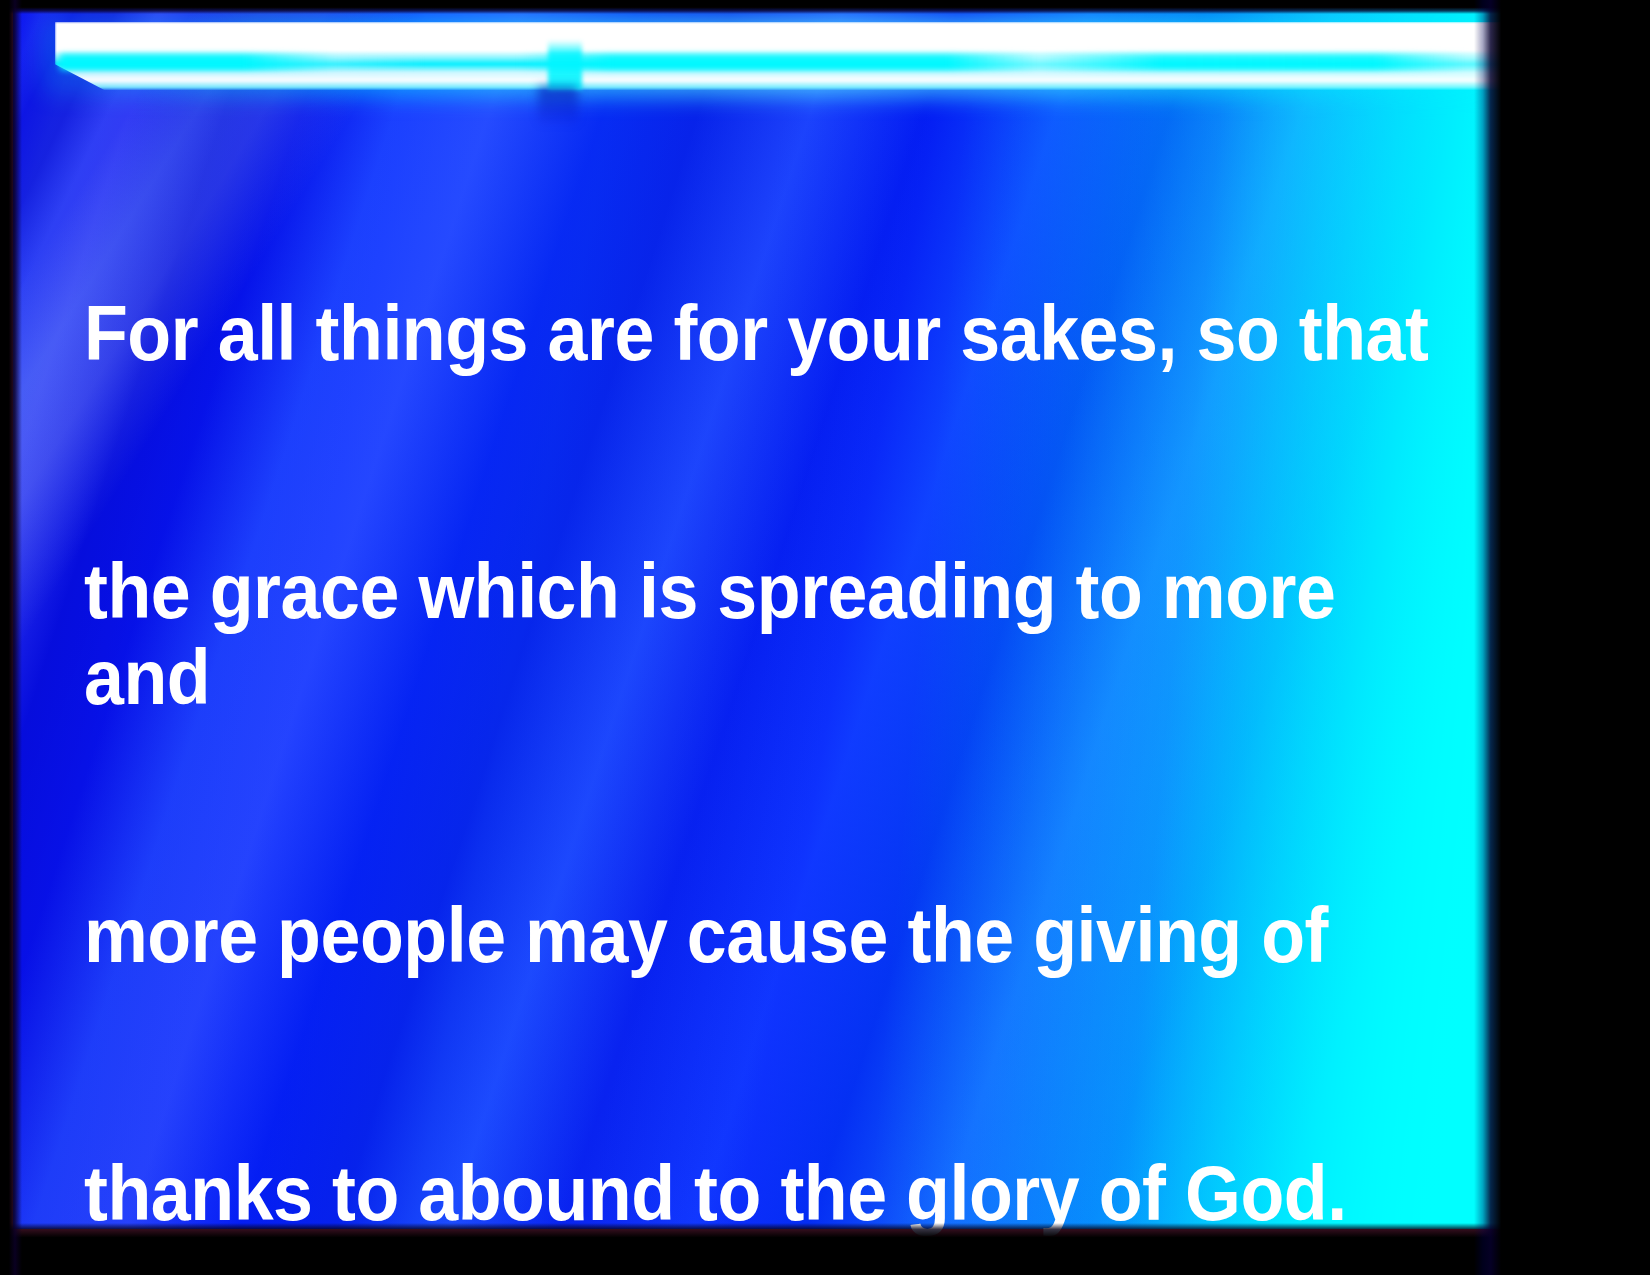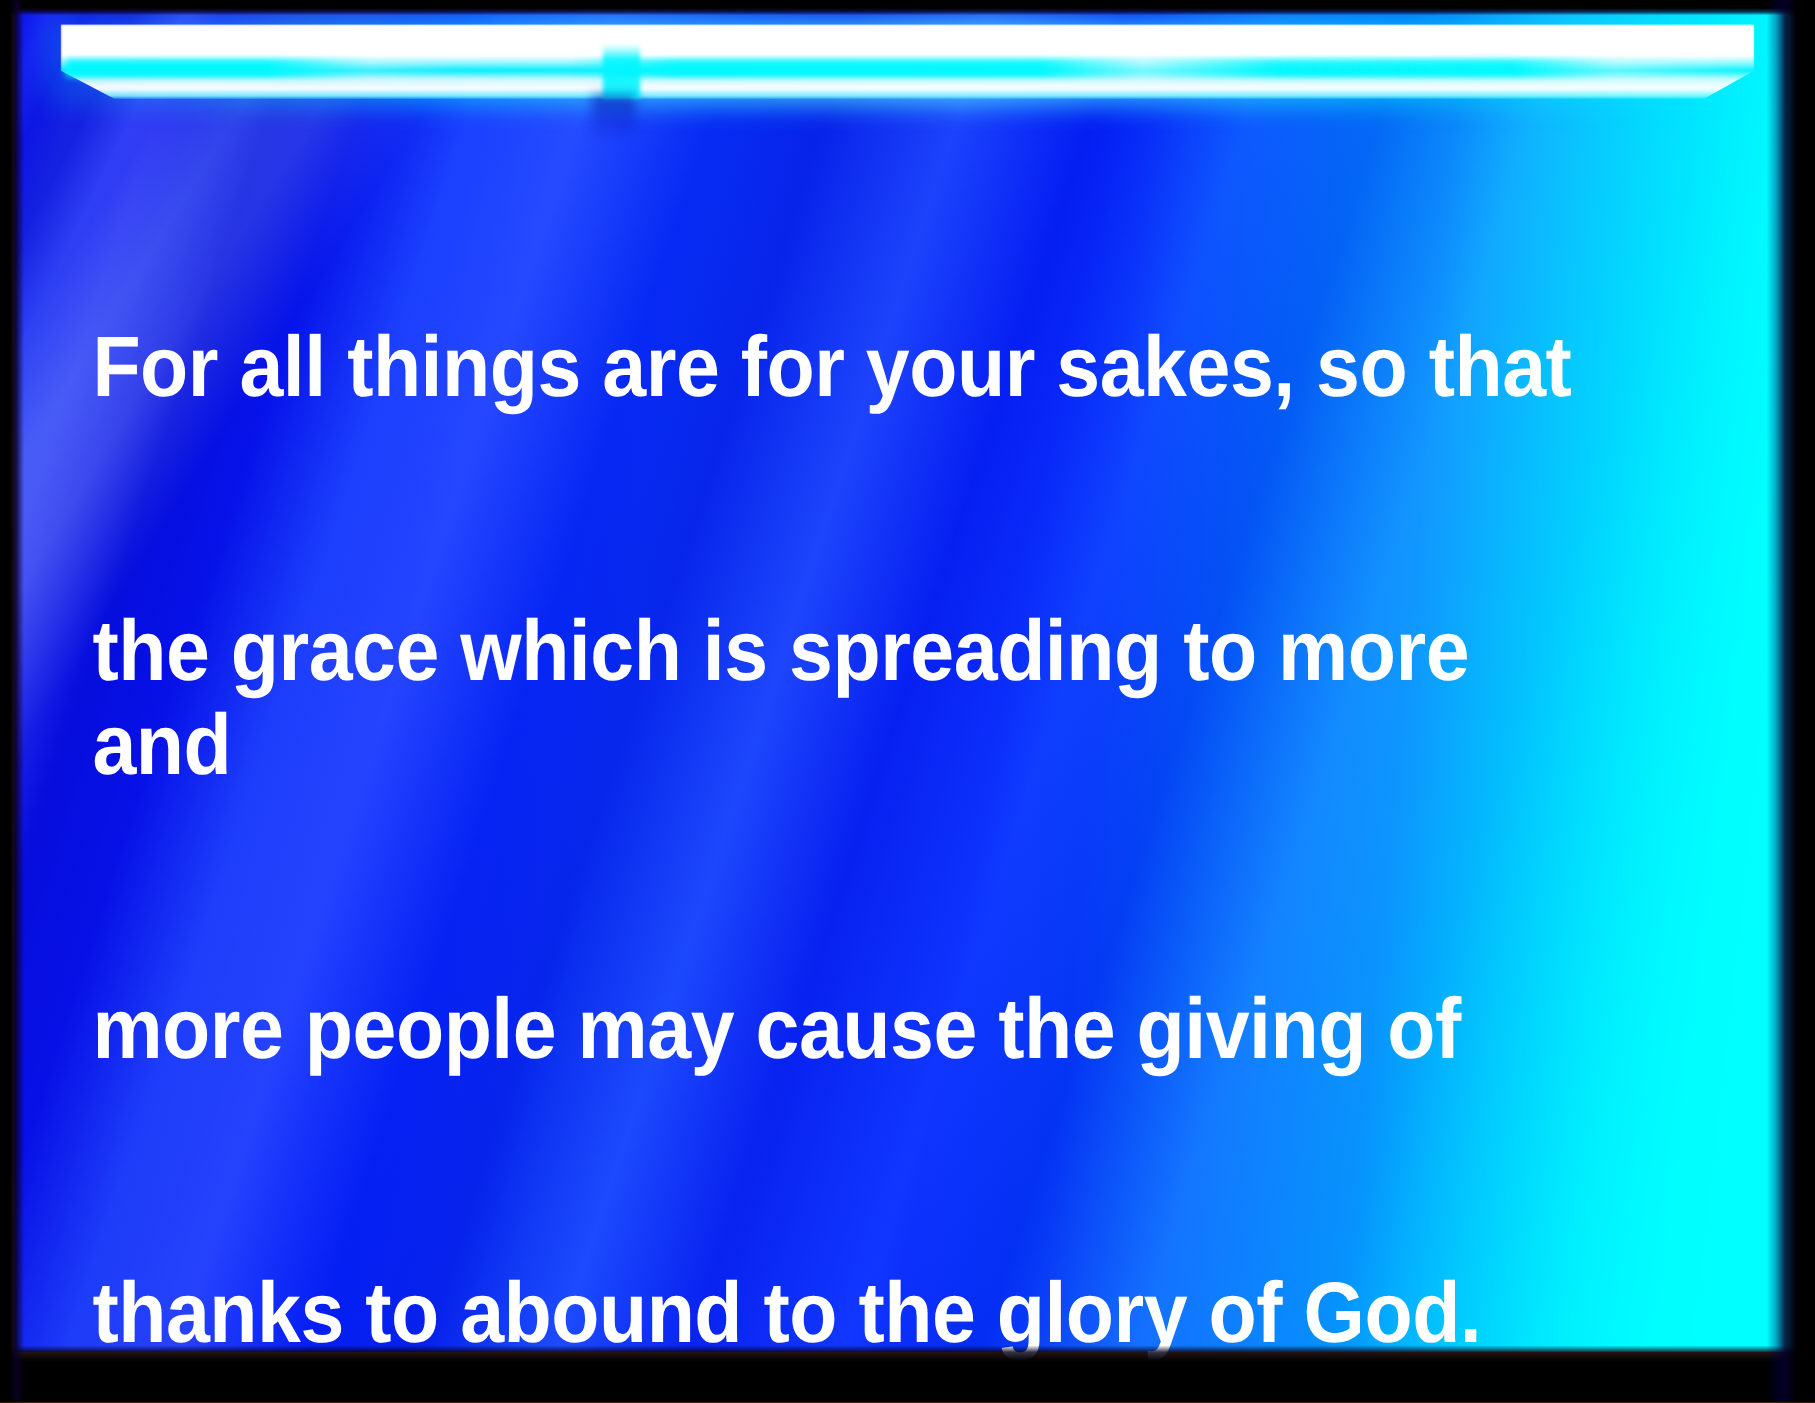--- a/index.html
+++ b/index.html
@@ -4,24 +4,24 @@
 <title>Bible Verse Slide</title>
 <style>
   html, body {
     margin: 0;
     padding: 0;
     background: #000000;
   }
 
   #slide {
     position: relative;
-    width: 1650px;
+    width: 1518px;
     height: 1275px;
     overflow: hidden;
-    background: #a16207;
+    background: #ef4444;
     font-family: "Liberation Sans", "DejaVu Sans", sans-serif;
   }
 
   
 
   
   .bg-base {
     position: absolute;
     left: 13px;
     top: 8px;

